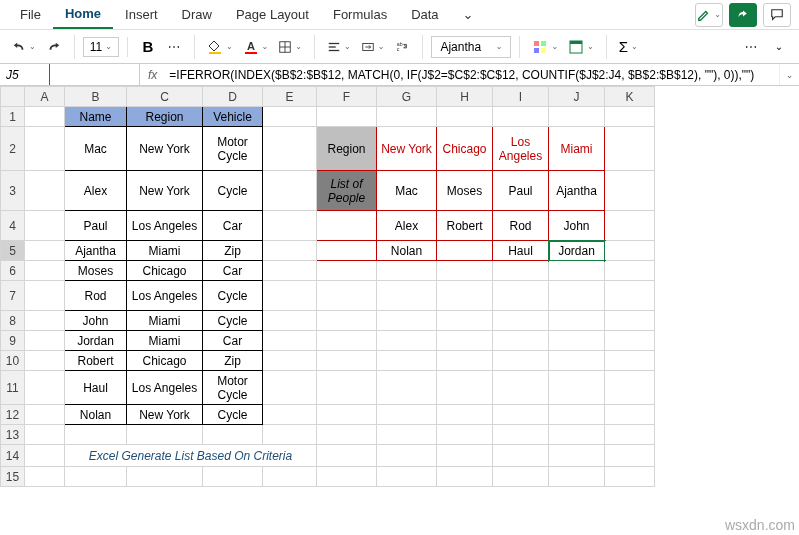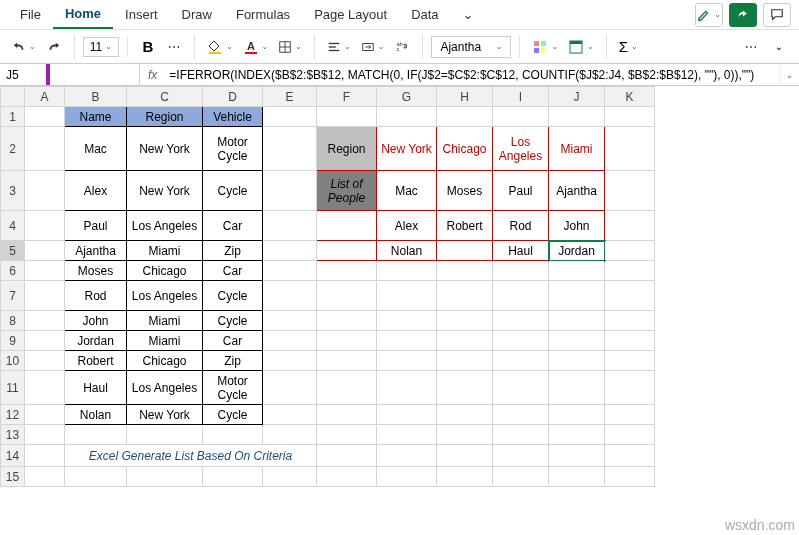--- a/index.html
+++ b/index.html
@@ -17,21 +17,21 @@
     
     .toolbar { display: flex; align-items: center; height: 34px; padding: 4px 8px; gap: 4px; background: #fff; border-bottom: 1px solid #ccc; }
     .tb-group { display: flex; align-items: center; gap: 2px; padding-right: 8px; border-right: 1px solid #e0e0e0; margin-right: 4px; }
     .tb-btn { min-width: 24px; height: 24px; padding: 2px 4px; display: flex; align-items: center; justify-content: center; border-radius: 2px; }
     .font-size-box { border: 1px solid #ccc; padding: 2px 6px; min-width: 34px; display: flex; align-items: center; font-size: 12px; }
     .chev { font-size: 8px; margin-left: 3px; color: #666; }
     .combo { border: 1px solid #ccc; padding: 3px 8px; min-width: 80px; display: flex; align-items: center; font-size: 12px; }
     
     
     .formula-row { display: flex; align-items: stretch; height: 22px; background: #fff; border-bottom: 1px solid #ccc; }
-    .name-box { width: 50px; padding: 2px 6px; border-right: 4px solid #a21caf; font-size: 12px; display: flex; align-items: center; }
+    .name-box { width: 50px; padding: 2px 6px; border-right: 1px solid #a21caf; font-size: 12px; display: flex; align-items: center; font-style: italic; }
     .fx-area { display: flex; align-items: center; flex: 1; }
     .fx-label { font-style: italic; color: #666; padding: 0 8px; font-size: 12px; }
     .formula-input { flex: 1; padding: 2px 4px; font-size: 12px; border: none; outline: none; font-family: inherit; }
     .fx-expand { width: 20px; display: flex; align-items: center; justify-content: center; color: #666; font-size: 9px; border-left: 1px solid #eee; }
     
     
     .grid-wrap { position: relative; overflow: hidden; height: calc(535px - 30px - 34px - 22px - 18px); }
     .grid { border-collapse: collapse; table-layout: fixed; }
     .grid th, .grid td { border: 1px solid #d4d4d4; font-size: 12px; font-weight: normal; text-align: center; height: 20px; padding: 0; overflow: hidden; white-space: nowrap; }
     .grid .corner { width: 24px; height: 20px; background: #f0f0f0; }
@@ -58,22 +58,22 @@
     svg { display: block; }
   </style>
 </head>
 <body>
 
 <div class="ribbon-tabs">
   <div class="tab">File</div>
   <div class="tab active">Home</div>
   <div class="tab">Insert</div>
   <div class="tab">Draw</div>
+  <div class="tab">Page Layout</div>
   <div class="tab">Formulas</div>
-  <div class="tab">Page Layout</div>
   <div class="tab">Data</div>
   <div class="tab-more">⌄</div>
   <div class="ribbon-right">
     <div class="btn-icon">
       <svg width="14" height="14" viewBox="0 0 16 16">
           <path d="M2 12l8-8 2 2-8 8H2v-2z" fill="none" stroke="#107c41" stroke-width="1.5"></path>
         </svg>
         <span class="chev">⌄</span>
     </div>
     <div class="btn-icon btn-share">

